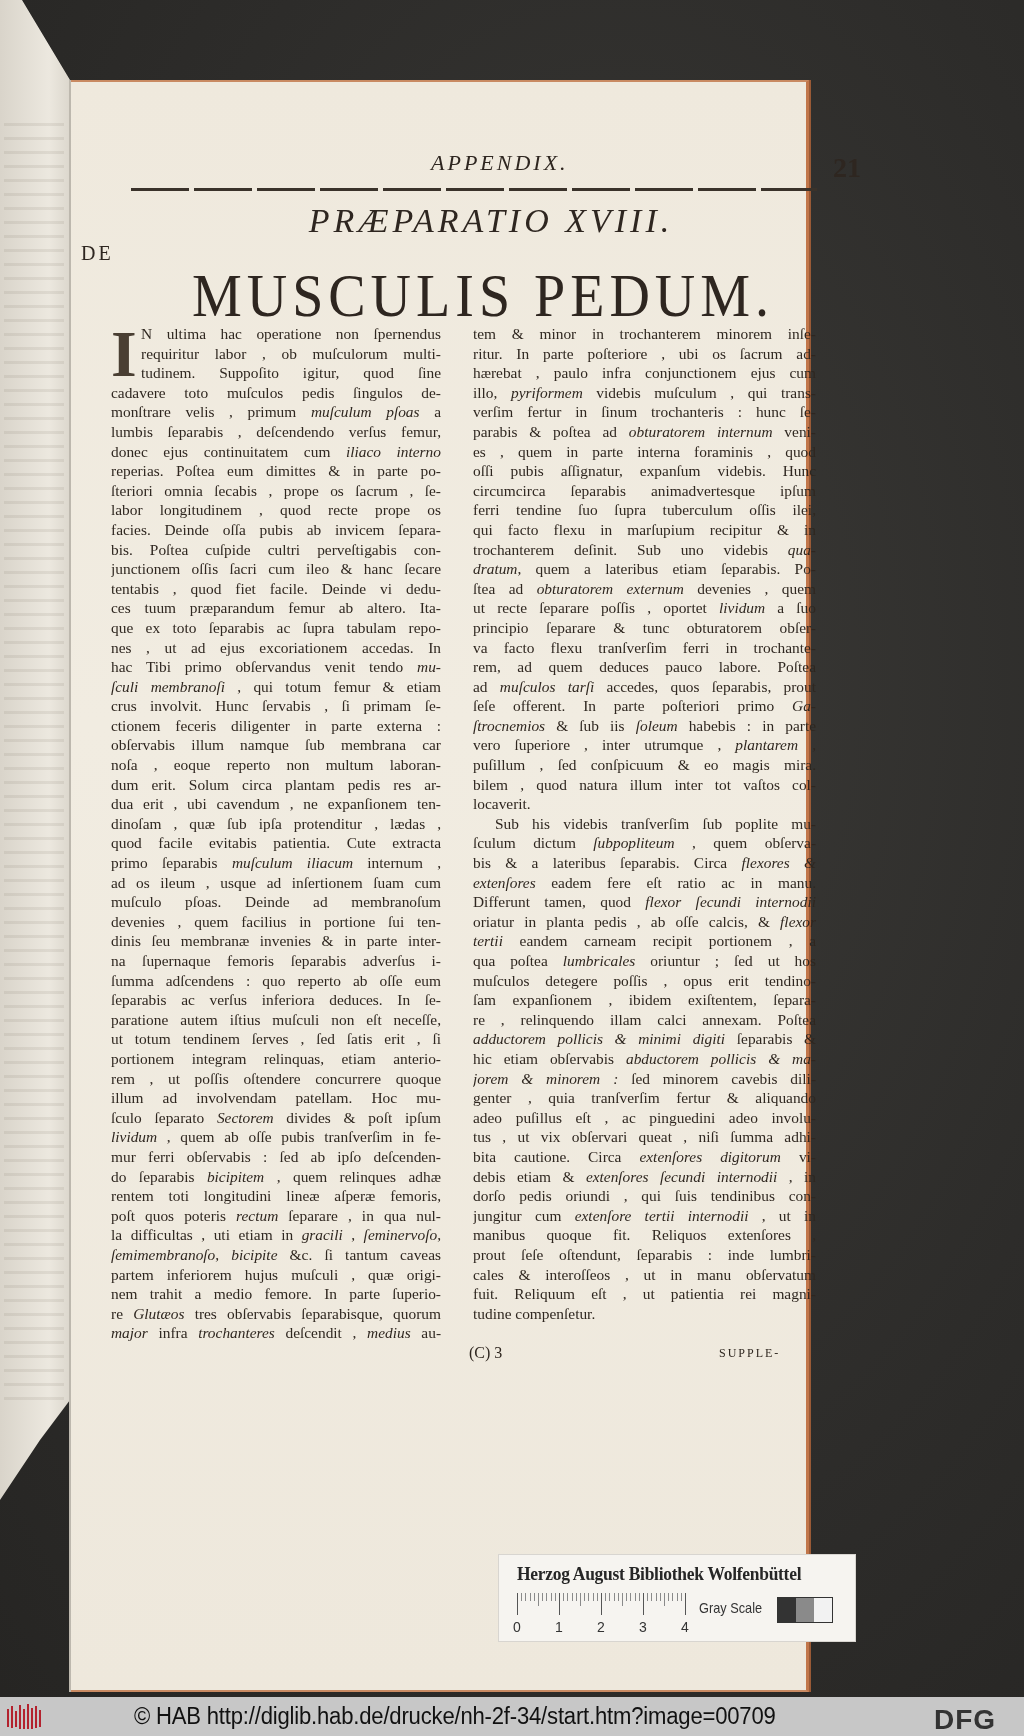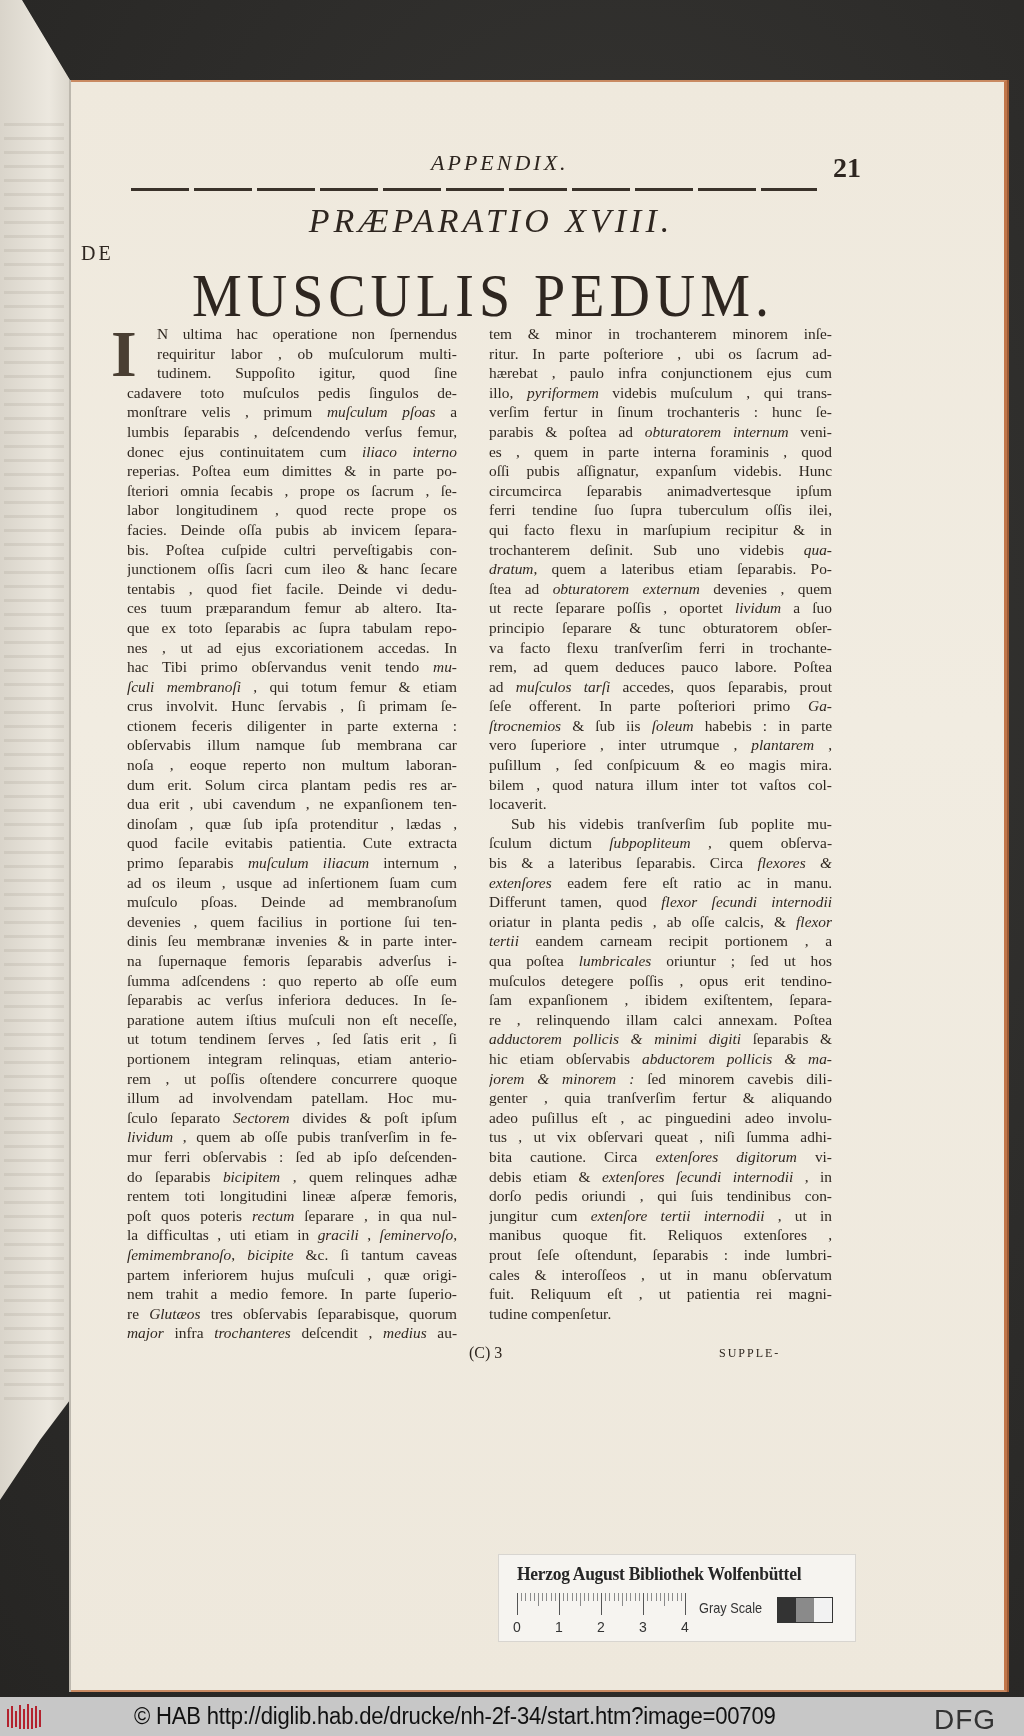--- a/index.html
+++ b/index.html
@@ -23,21 +23,21 @@
     position: absolute; left: 4px; top: 120px; width: 60px; height: 1280px;
     background: repeating-linear-gradient(0deg, rgba(120,110,95,0.18) 0 3px, transparent 3px 14px);
     opacity: 0.7;
   }
   .gutter-line {
     position: absolute; left: 69px; top: 80px; width: 2px; height: 1612px; background: #bdb8ae;
   }
 
   
   .page {
-    position: absolute; left: 71px; top: 80px; width: 936px; height: 1612px;
+    position: absolute; left: 71px; top: 80px; width: 738px; height: 1612px;
     background: linear-gradient(180deg, #efe9dd 0%, #f1ece1 40%, #eee8dc 100%);
     border-right: 3px solid #c1764a;
     border-top: 2px solid #c98a62;
     border-bottom: 2px solid #c98a62;
     box-shadow: 2px 0 0 #9a5a36;
   }
   .running-head {
     position: absolute; left: 60px; top: 68px; width: 730px; height: 30px;
   }
   .running-title {
@@ -61,21 +61,21 @@
   }
   .main-title {
     position: absolute; left: 0; top: 178px; width: 814px; text-align: center;
     font-size: 56px; letter-spacing: 5px; color: #2e2620; padding-left: 10px;
     transform: scaleY(1.1); transform-origin: top;
   }
 
   .col {
     position: absolute; top: 242px; width: 330px;
     font-size: 15.4px; line-height: 19.6px; color: #2f2720;
-    text-align: justify; text-align-last: justify; margin-left: 16px;
+    text-align: justify; text-align-last: justify;
   }
   .col-left { left: 40px; }
   .col-right { left: 402px; width: 343px; }
   .col .line { display: block; white-space: nowrap; height: 19.6px; overflow: hidden; text-align-last: justify; }
   .col .line.last { text-align-last: left; }
   .col .line.indent { padding-left: 22px; }
   .col .line.dropindent { padding-left: 30px; }
   .col i { font-style: italic; }
   .dropcap {
     position: absolute; left: 40px; top: 244px; width: 26px; height: 56px;
@@ -124,21 +124,21 @@
     background: #c7c7c7; display: flex; align-items: center;
   }
   .hab-logo { position: absolute; left: 6px; top: 6px; width: 40px; height: 28px; }
   .footer-text {
     position: absolute; left: 134px; top: 6px; font-family: "Liberation Sans", sans-serif;
     font-size: 23px; color: #111; letter-spacing: -0.2px;
     transform: scaleX(0.96); transform-origin: left;
   }
   .dfg-logo {
     position: absolute; left: 934px; top: 7px; font-family: "Liberation Sans", sans-serif;
-    font-weight: normal; font-size: 28px; color: #333; letter-spacing: 1px;
+    font-weight: bold; font-size: 28px; color: #333; letter-spacing: 1px;
   }
 </style>
 </head>
 <body>
 
 <div class="backdrop"></div>
 
 <div class="left-leaf">
   <div class="ghost"></div>
 </div>

